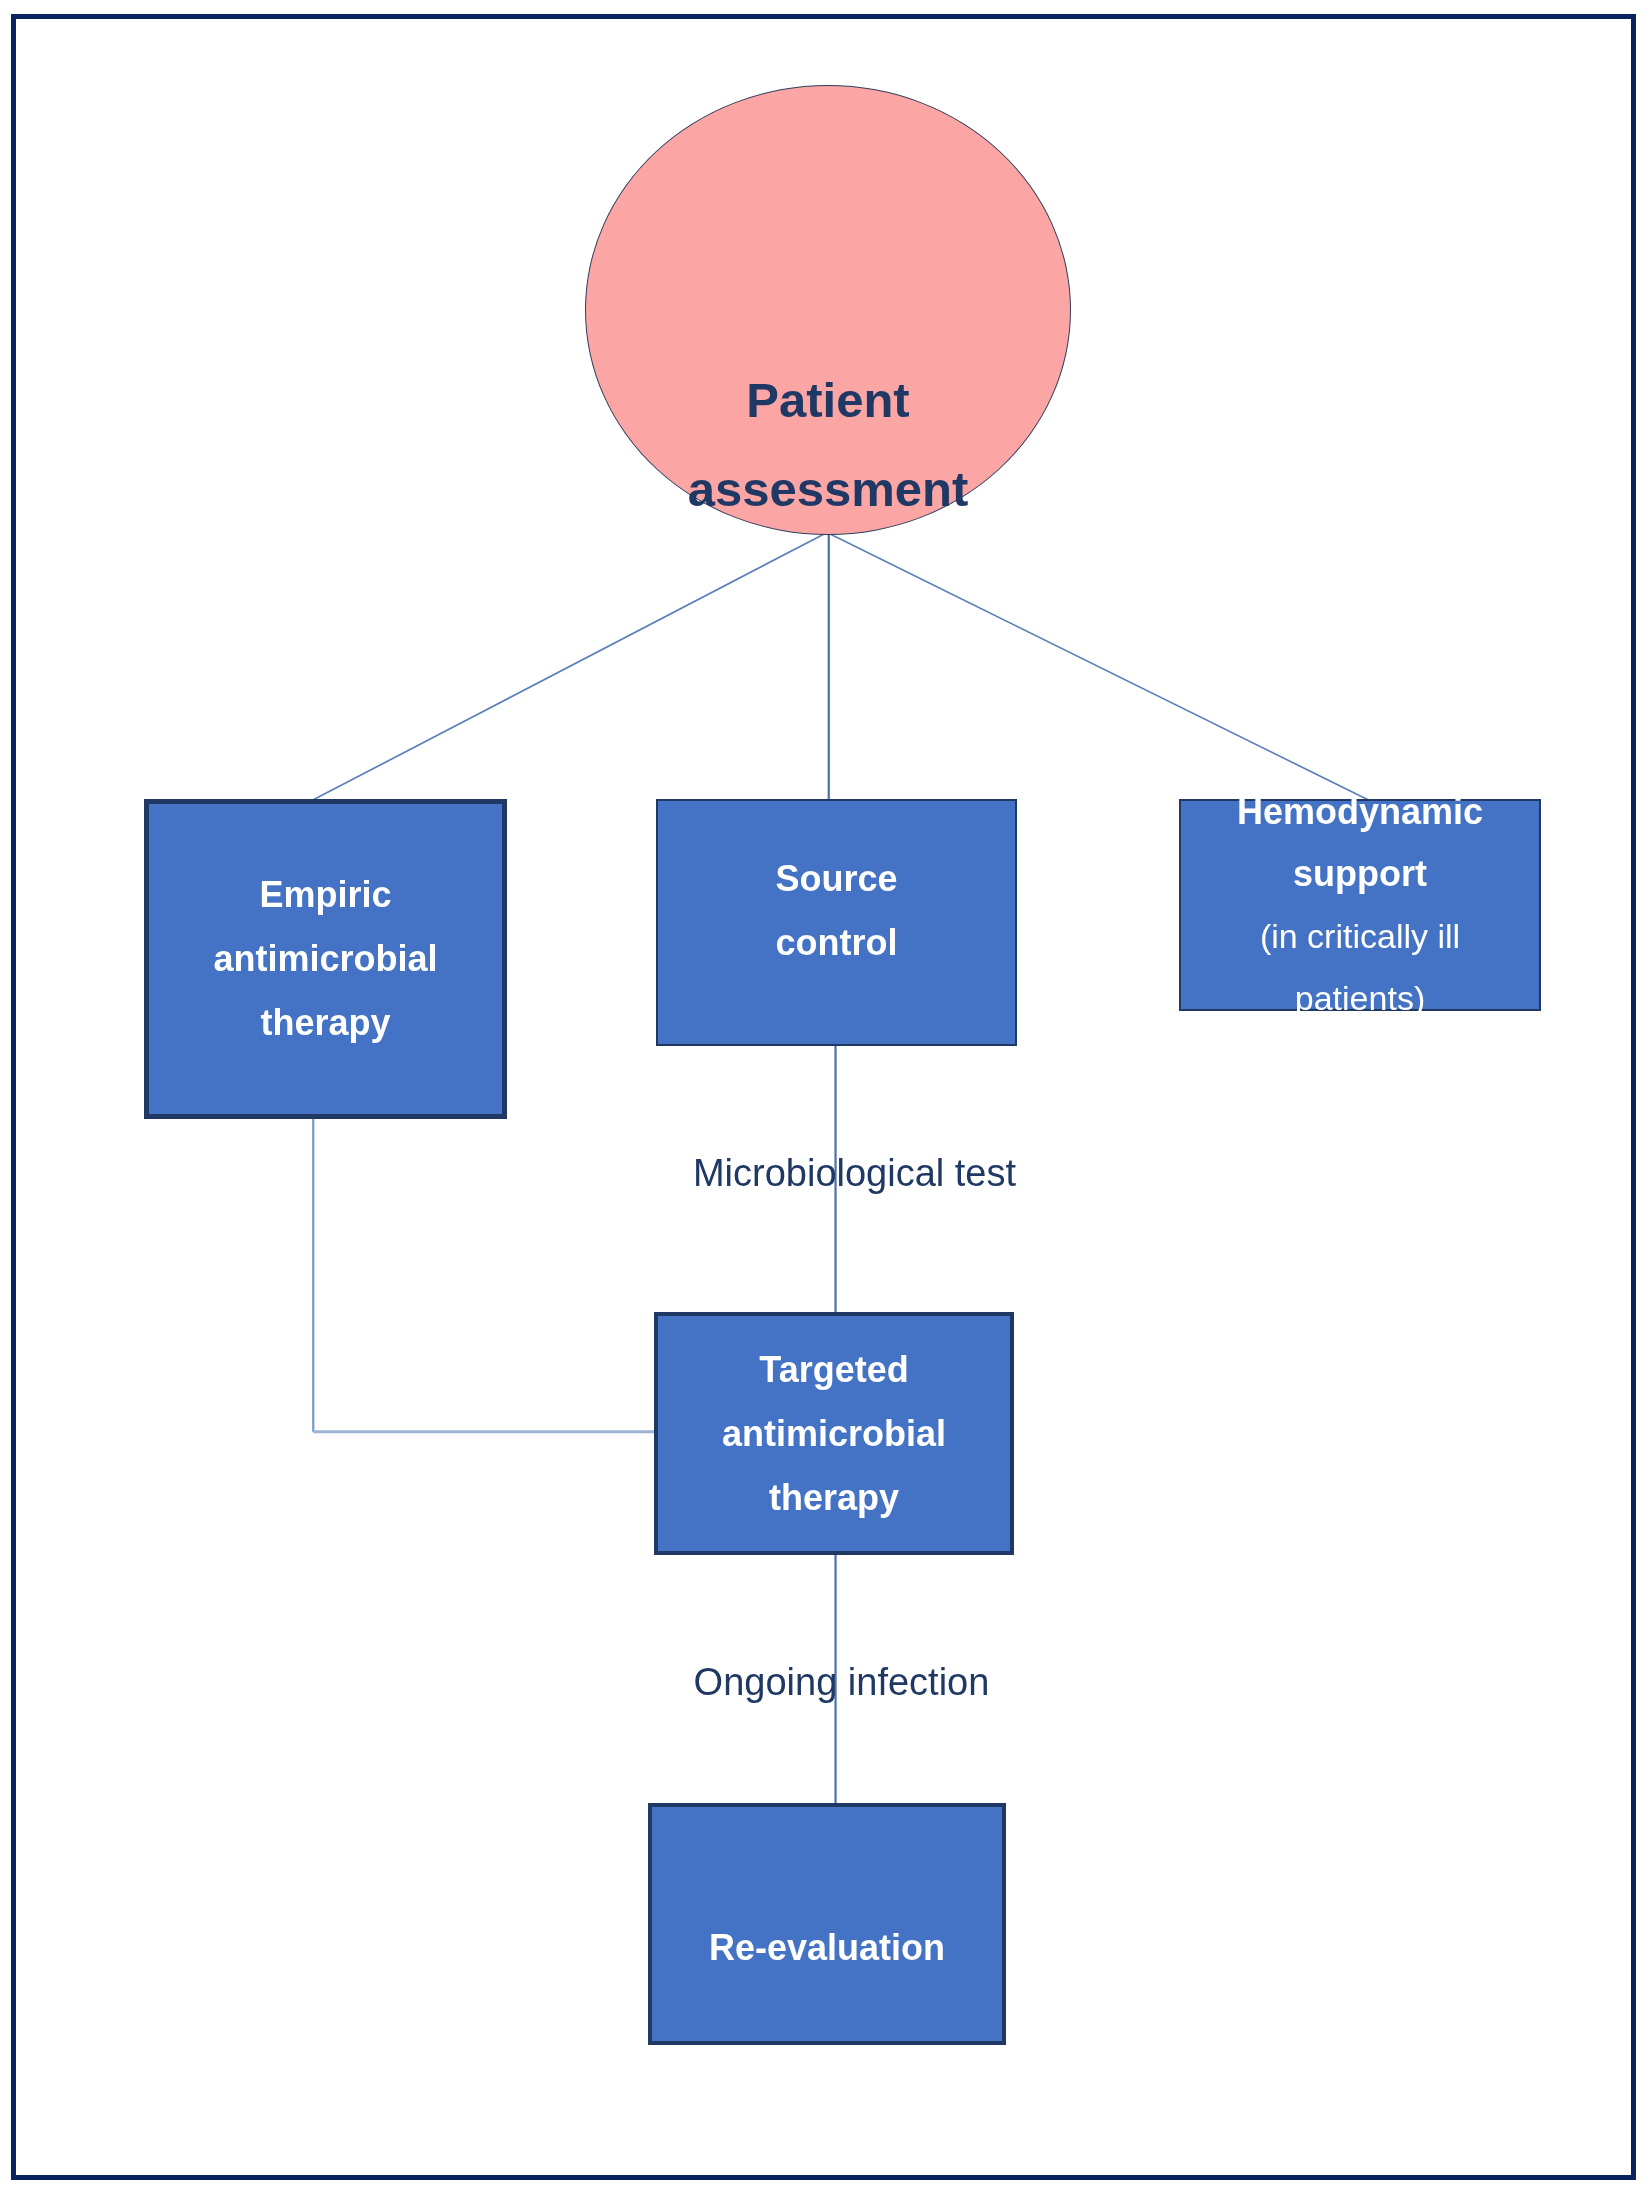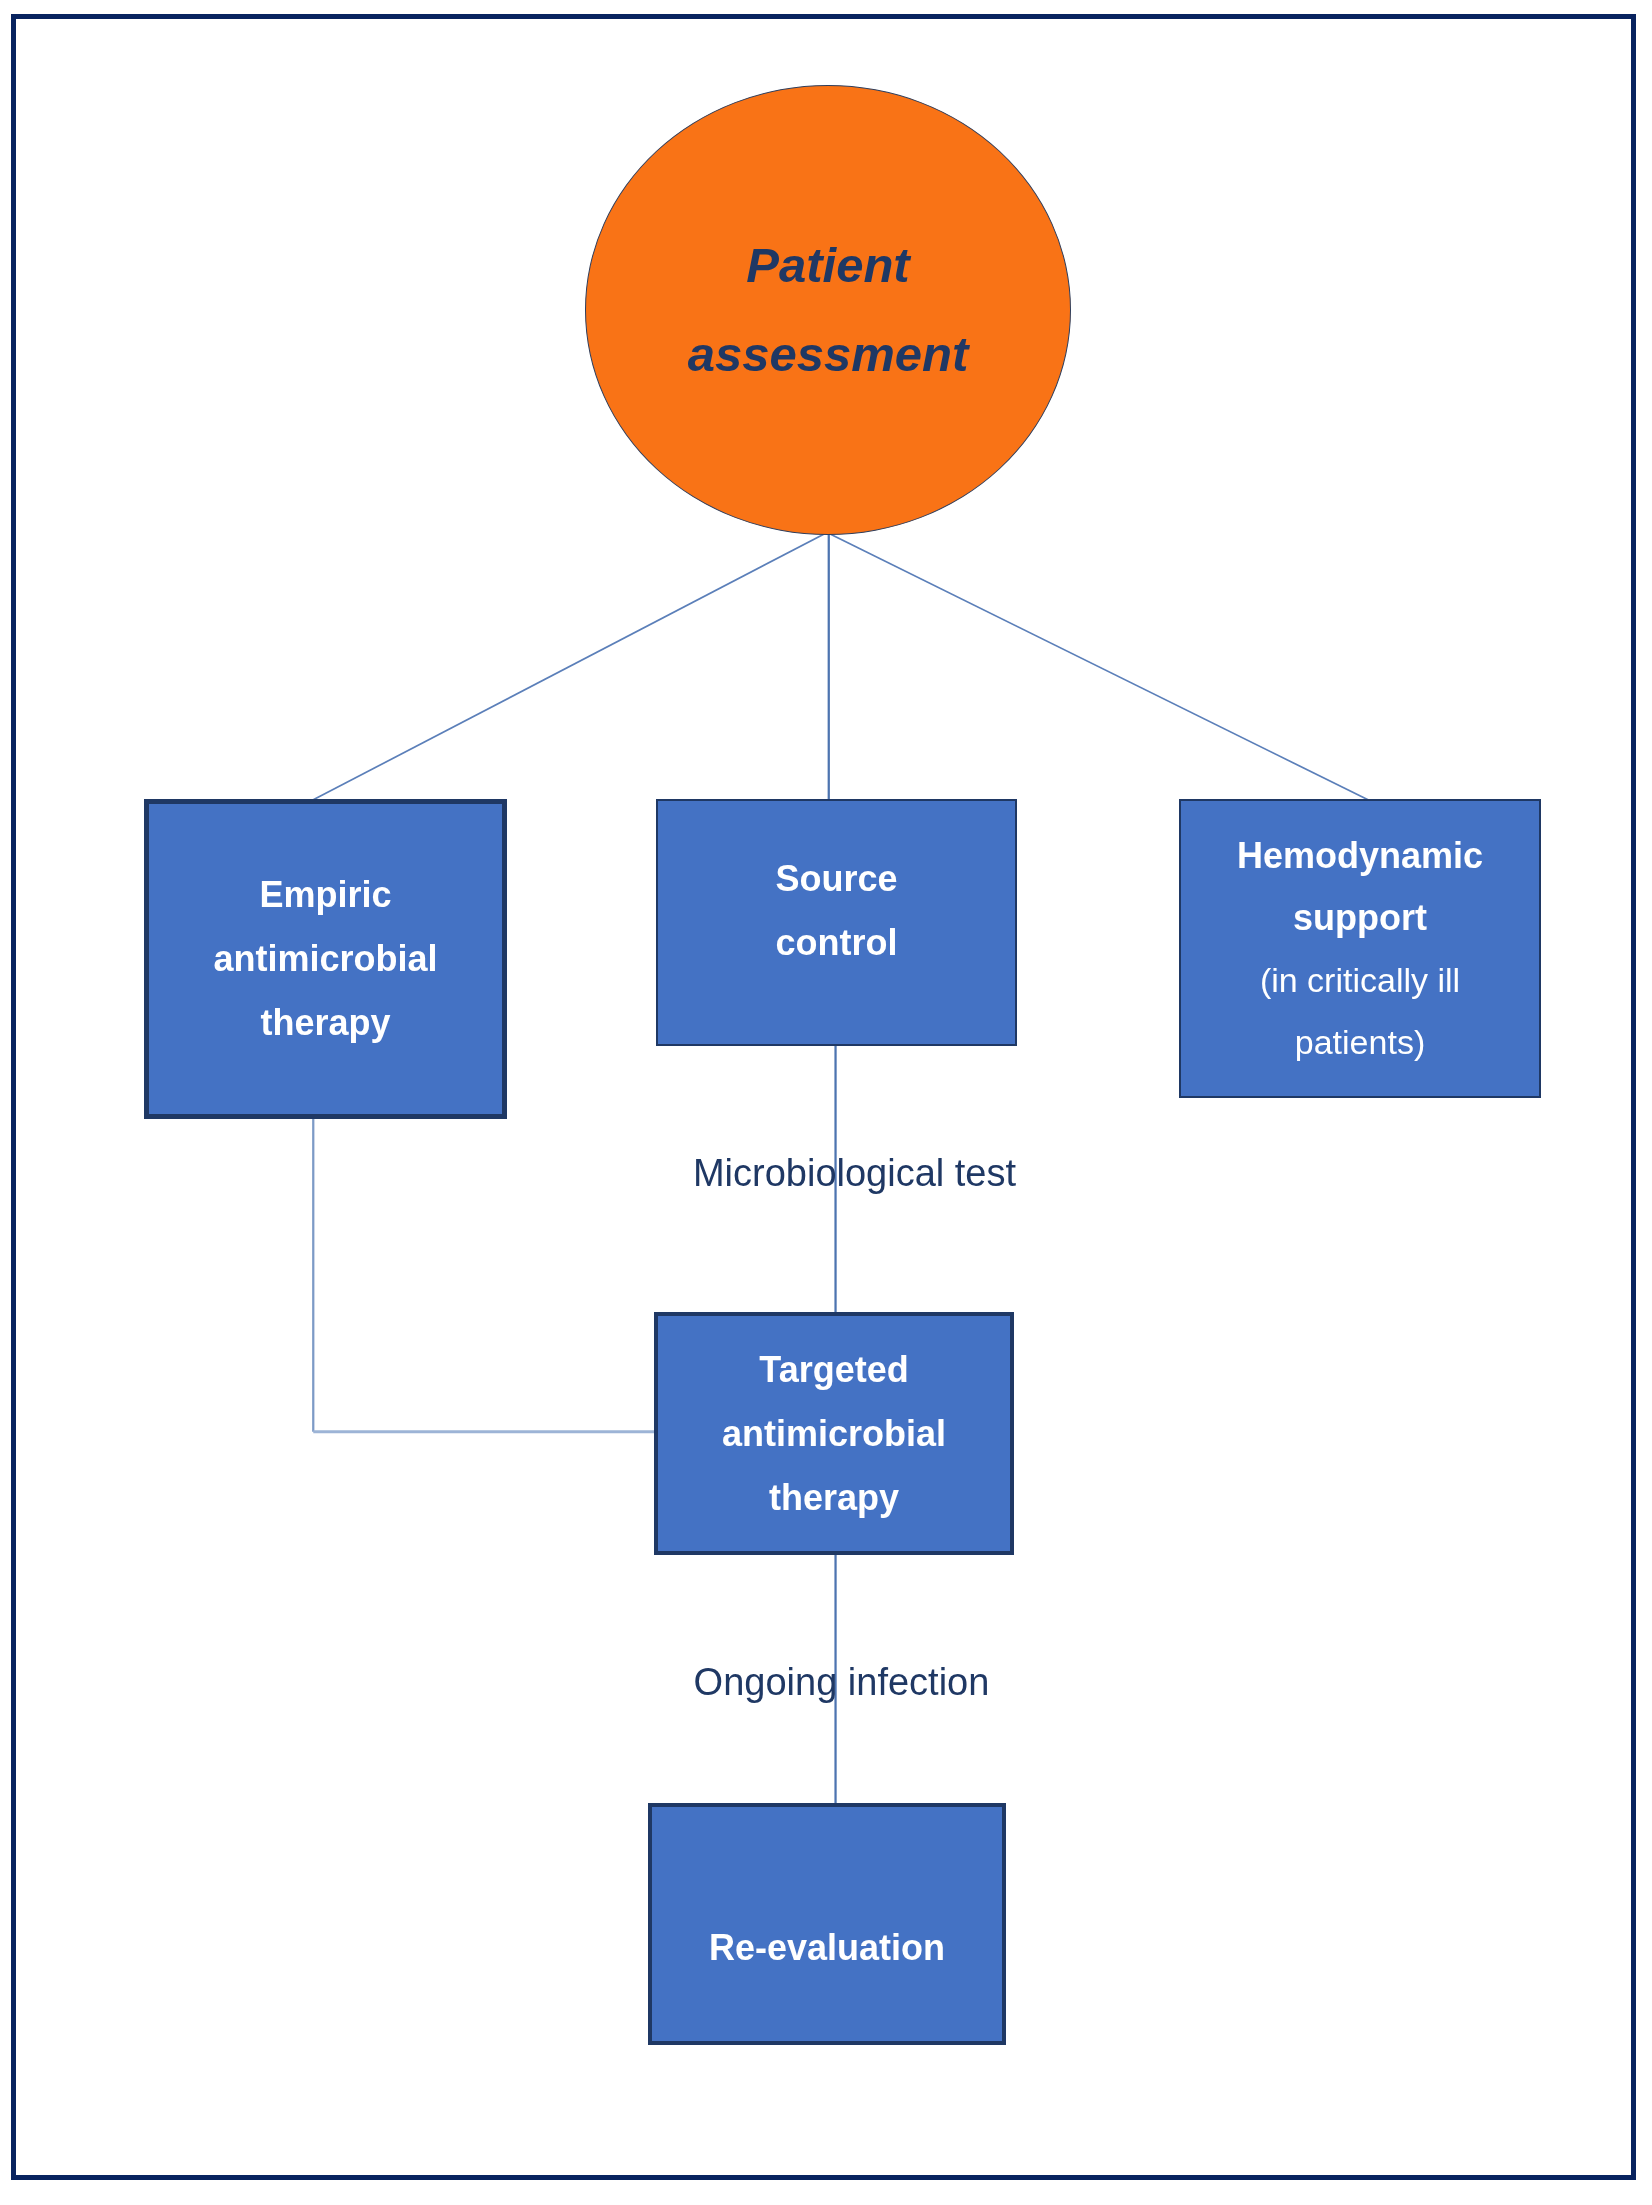--- a/index.html
+++ b/index.html
@@ -24,24 +24,23 @@
   svg.edges {
     position: absolute; left: 0; top: 0;
     width: 1653px; height: 2205px;
   }
   .node-ellipse {
     position: absolute;
     left: 585px; top: 85px;
     width: 484px; height: 448px;
     border: 1.7px solid #2f3e5c;
     border-radius: 50%;
-    background: #f97316;
-    display: flex; align-items: center; justify-content: center;
+    background: #fca5a5;
+    display: flex; align-items: flex-end; justify-content: center;
     text-align: center;
-    font-style: italic;
   }
   .ellipse-text {
     color: var(--text-navy, #1f3864);
     font-size: 49px; font-weight: bold;
     line-height: 89px;
   }
   .box {
     position: absolute;
     background: var(--accent, #4472c4);
     border: 2.8px solid var(--node-border, #1f3864);
@@ -49,21 +48,21 @@
     align-items: center; justify-content: center;
     text-align: center;
     color: var(--node-text, #ffffff);
     font-size: 36px; font-weight: bold;
     line-height: 64px;
     box-sizing: border-box;
   }
   .box .tl { display: block; }
   .box-empiric   { left: 144px;  top: 799px; width: 363px; height: 320px; border-width: 5.7px; }
   .box-source    { left: 656px; top: 799px; width: 361px; height: 247px; padding-bottom: 24px; }
-  .box-hemo      { left: 1179px; top: 799px; width: 362px; height: 299px; line-height: 62px; }
+  .box-hemo      { left: 1179px; top: 799px; width: 362px; height: 212px; line-height: 62px; }
   .box-targeted  { left: 654px; top: 1312px; width: 360px; height: 243px; border-width: 4.5px; }
   .box-reeval    { left: 648px; top: 1803px; width: 358px; height: 242px; border-width: 4px; padding-top: 47px; }
   .sub-line { font-weight: 400; font-size: 34px; }
   .edge-label {
     position: absolute;
     color: var(--text-navy, #1f3864);
     font-size: 38px; font-weight: normal;
     text-align: center;
     width: 565px;
     line-height: 57px;

